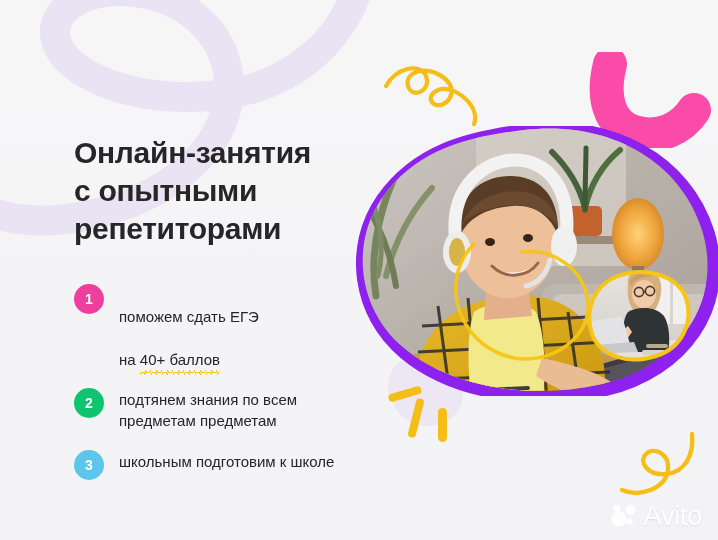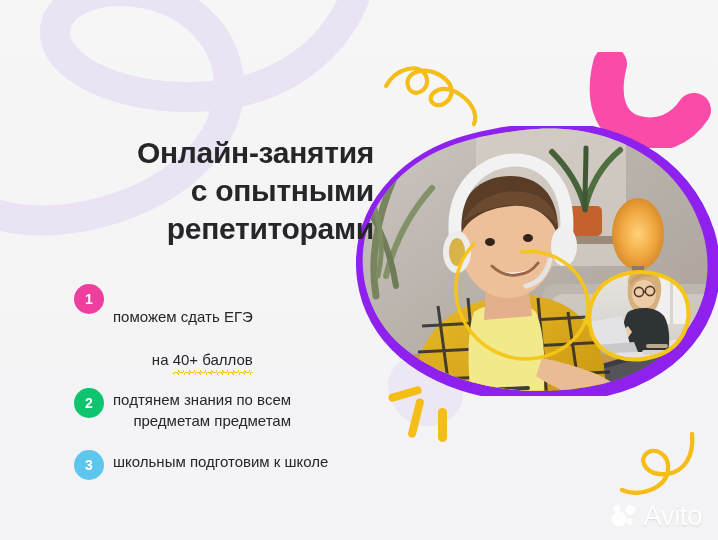--- a/index.html
+++ b/index.html
@@ -14,21 +14,20 @@
     background: #f4f4f5;
   }
 
   
   #banner {
     position: relative;
     width: 718px;
     height: 540px;
     background: linear-gradient(180deg, #f6f6f7 0%, #f3f3f5 100%);
     overflow: hidden;
-    text-align: right;
   }
 
   
   .bg-swirl {
     position: absolute;
     left: -40px;
     top: -30px;
     width: 420px;
     height: 300px;
     pointer-events: none;
@@ -125,21 +124,21 @@
     display: flex;
     align-items: center;
     justify-content: center;
     margin-top: 1px;
   }
   .badge-1 { background: #ef3f9e; }
   .badge-2 { background: #0ec46f; }
   .badge-3 { background: #5cc6ec; }
 
   .benefit-text {
-    margin-left: 9px;
+    margin-left: 15px;
     font-size: 15px;
     line-height: 1.42;
     color: #262629;
     white-space: pre-line;
     position: relative;
     padding-top: 2px;
   }
 
   
   .wavy {

